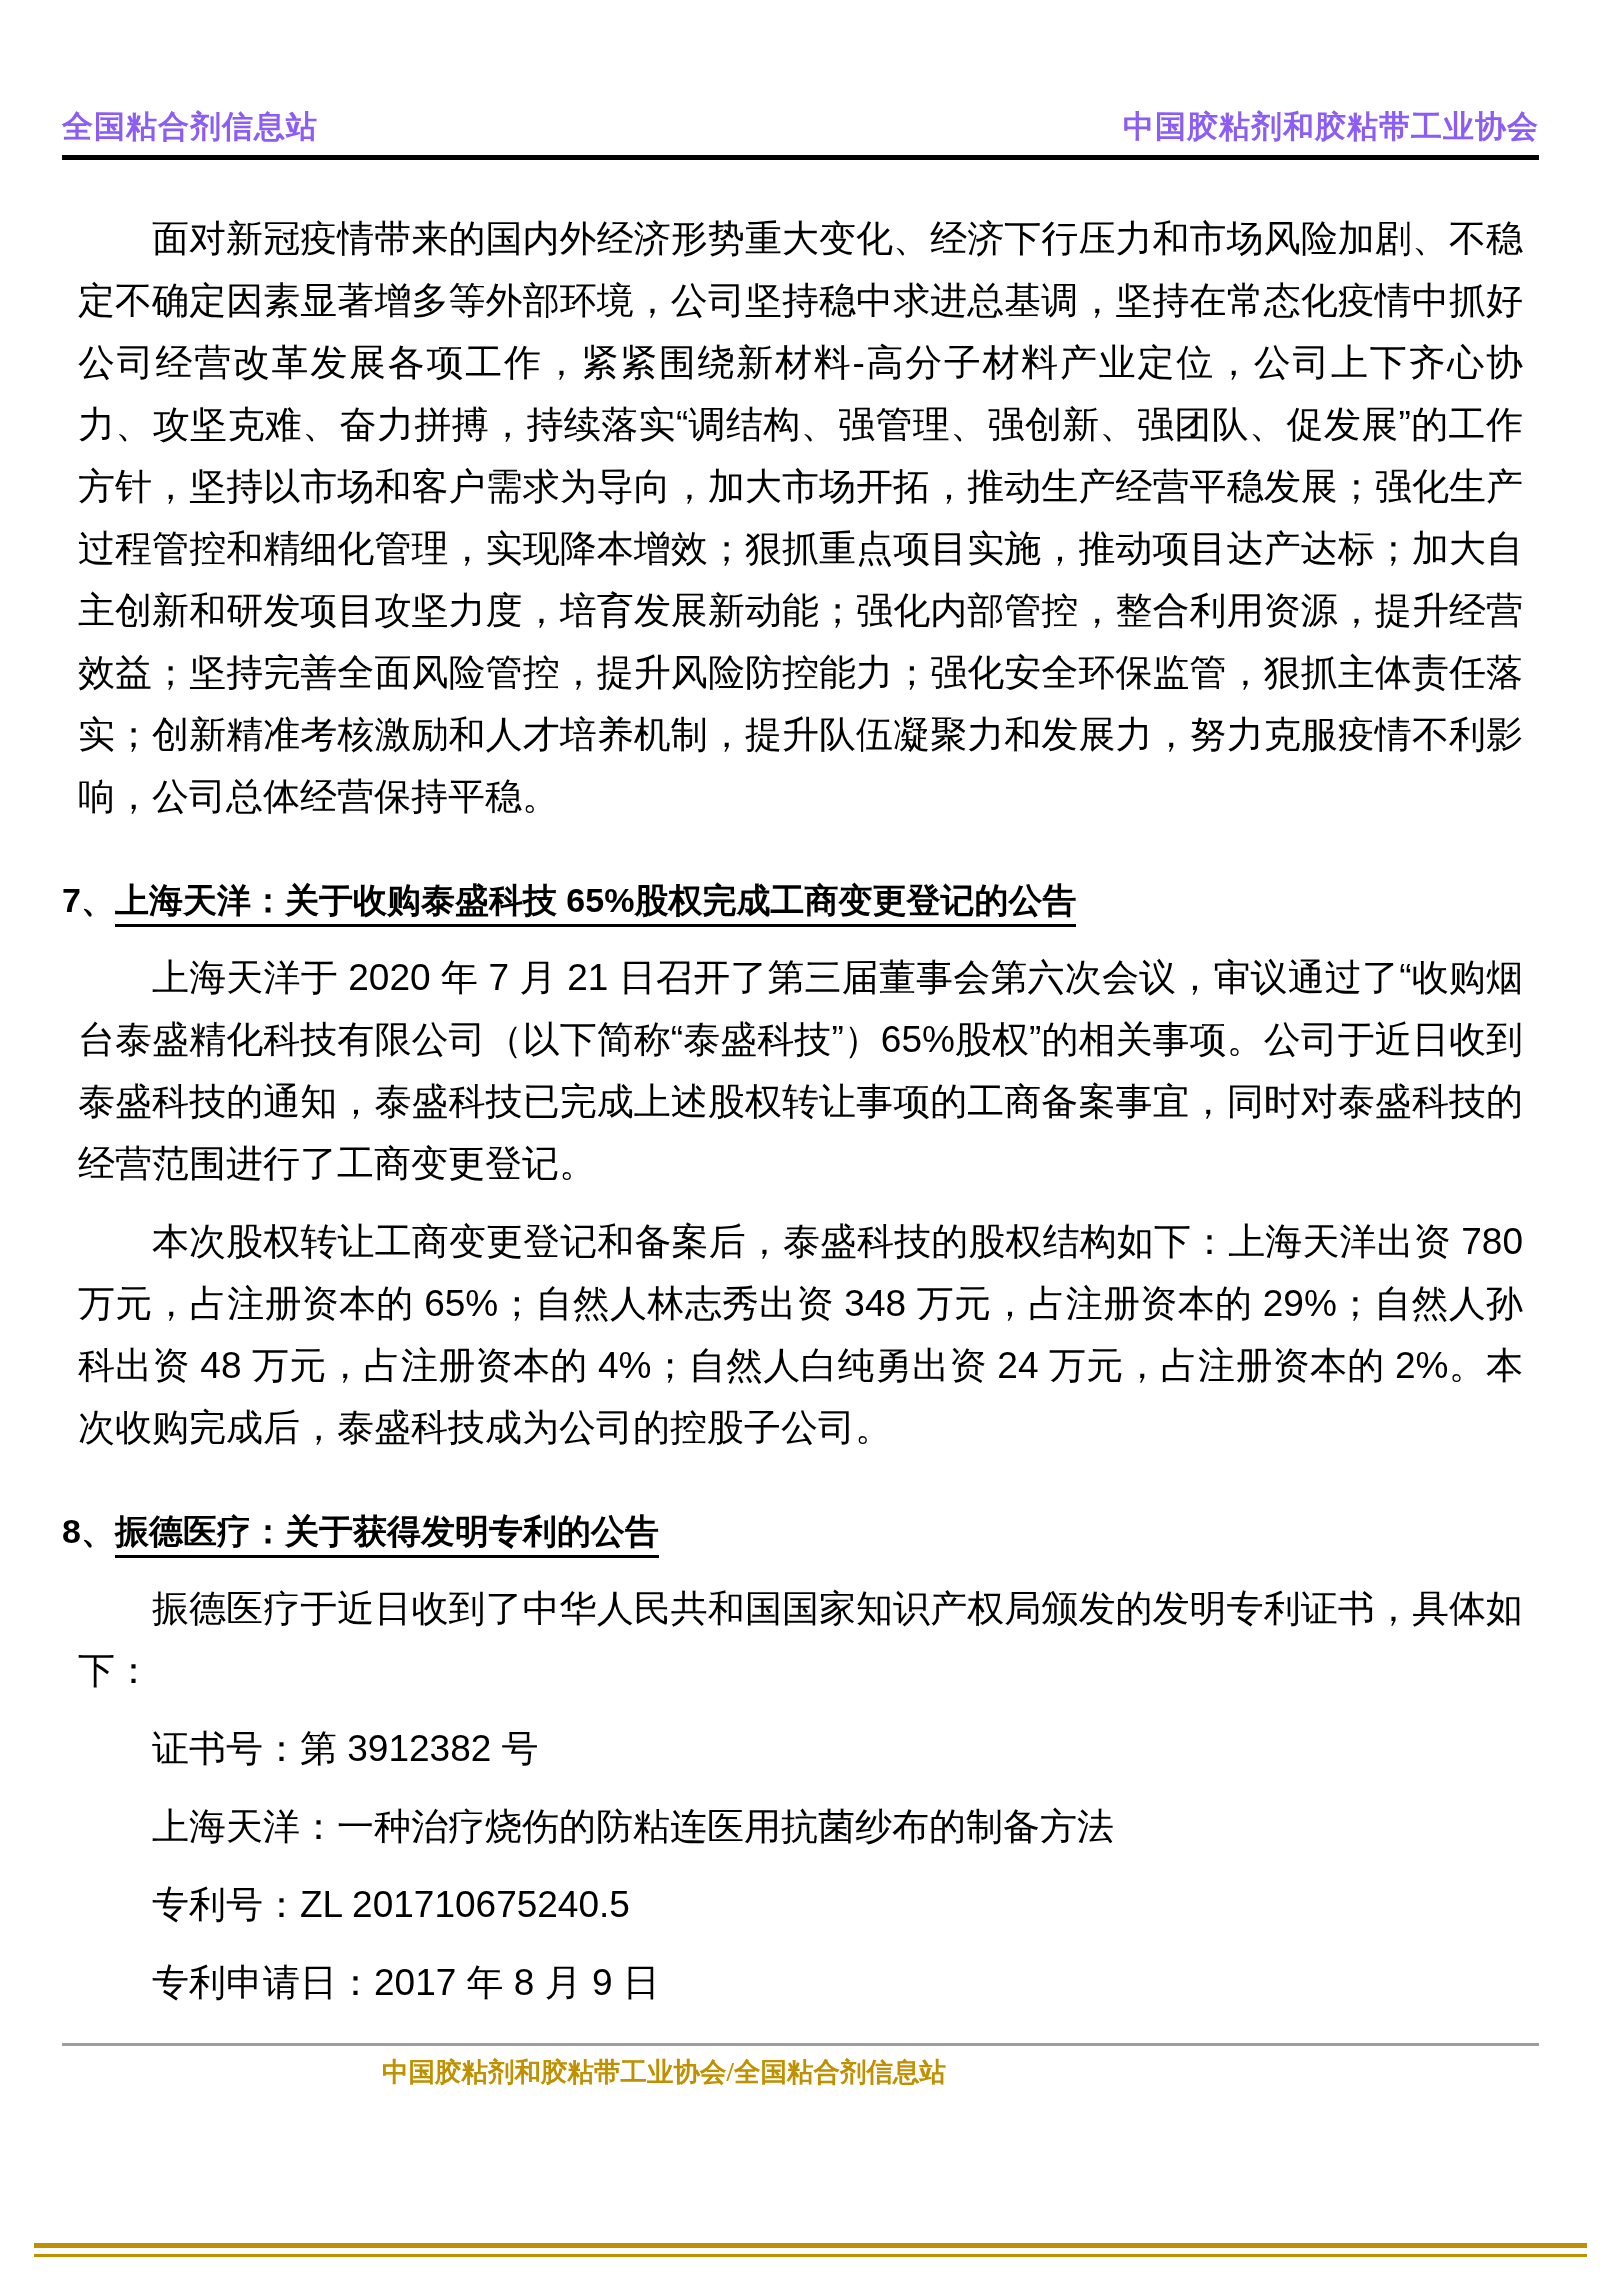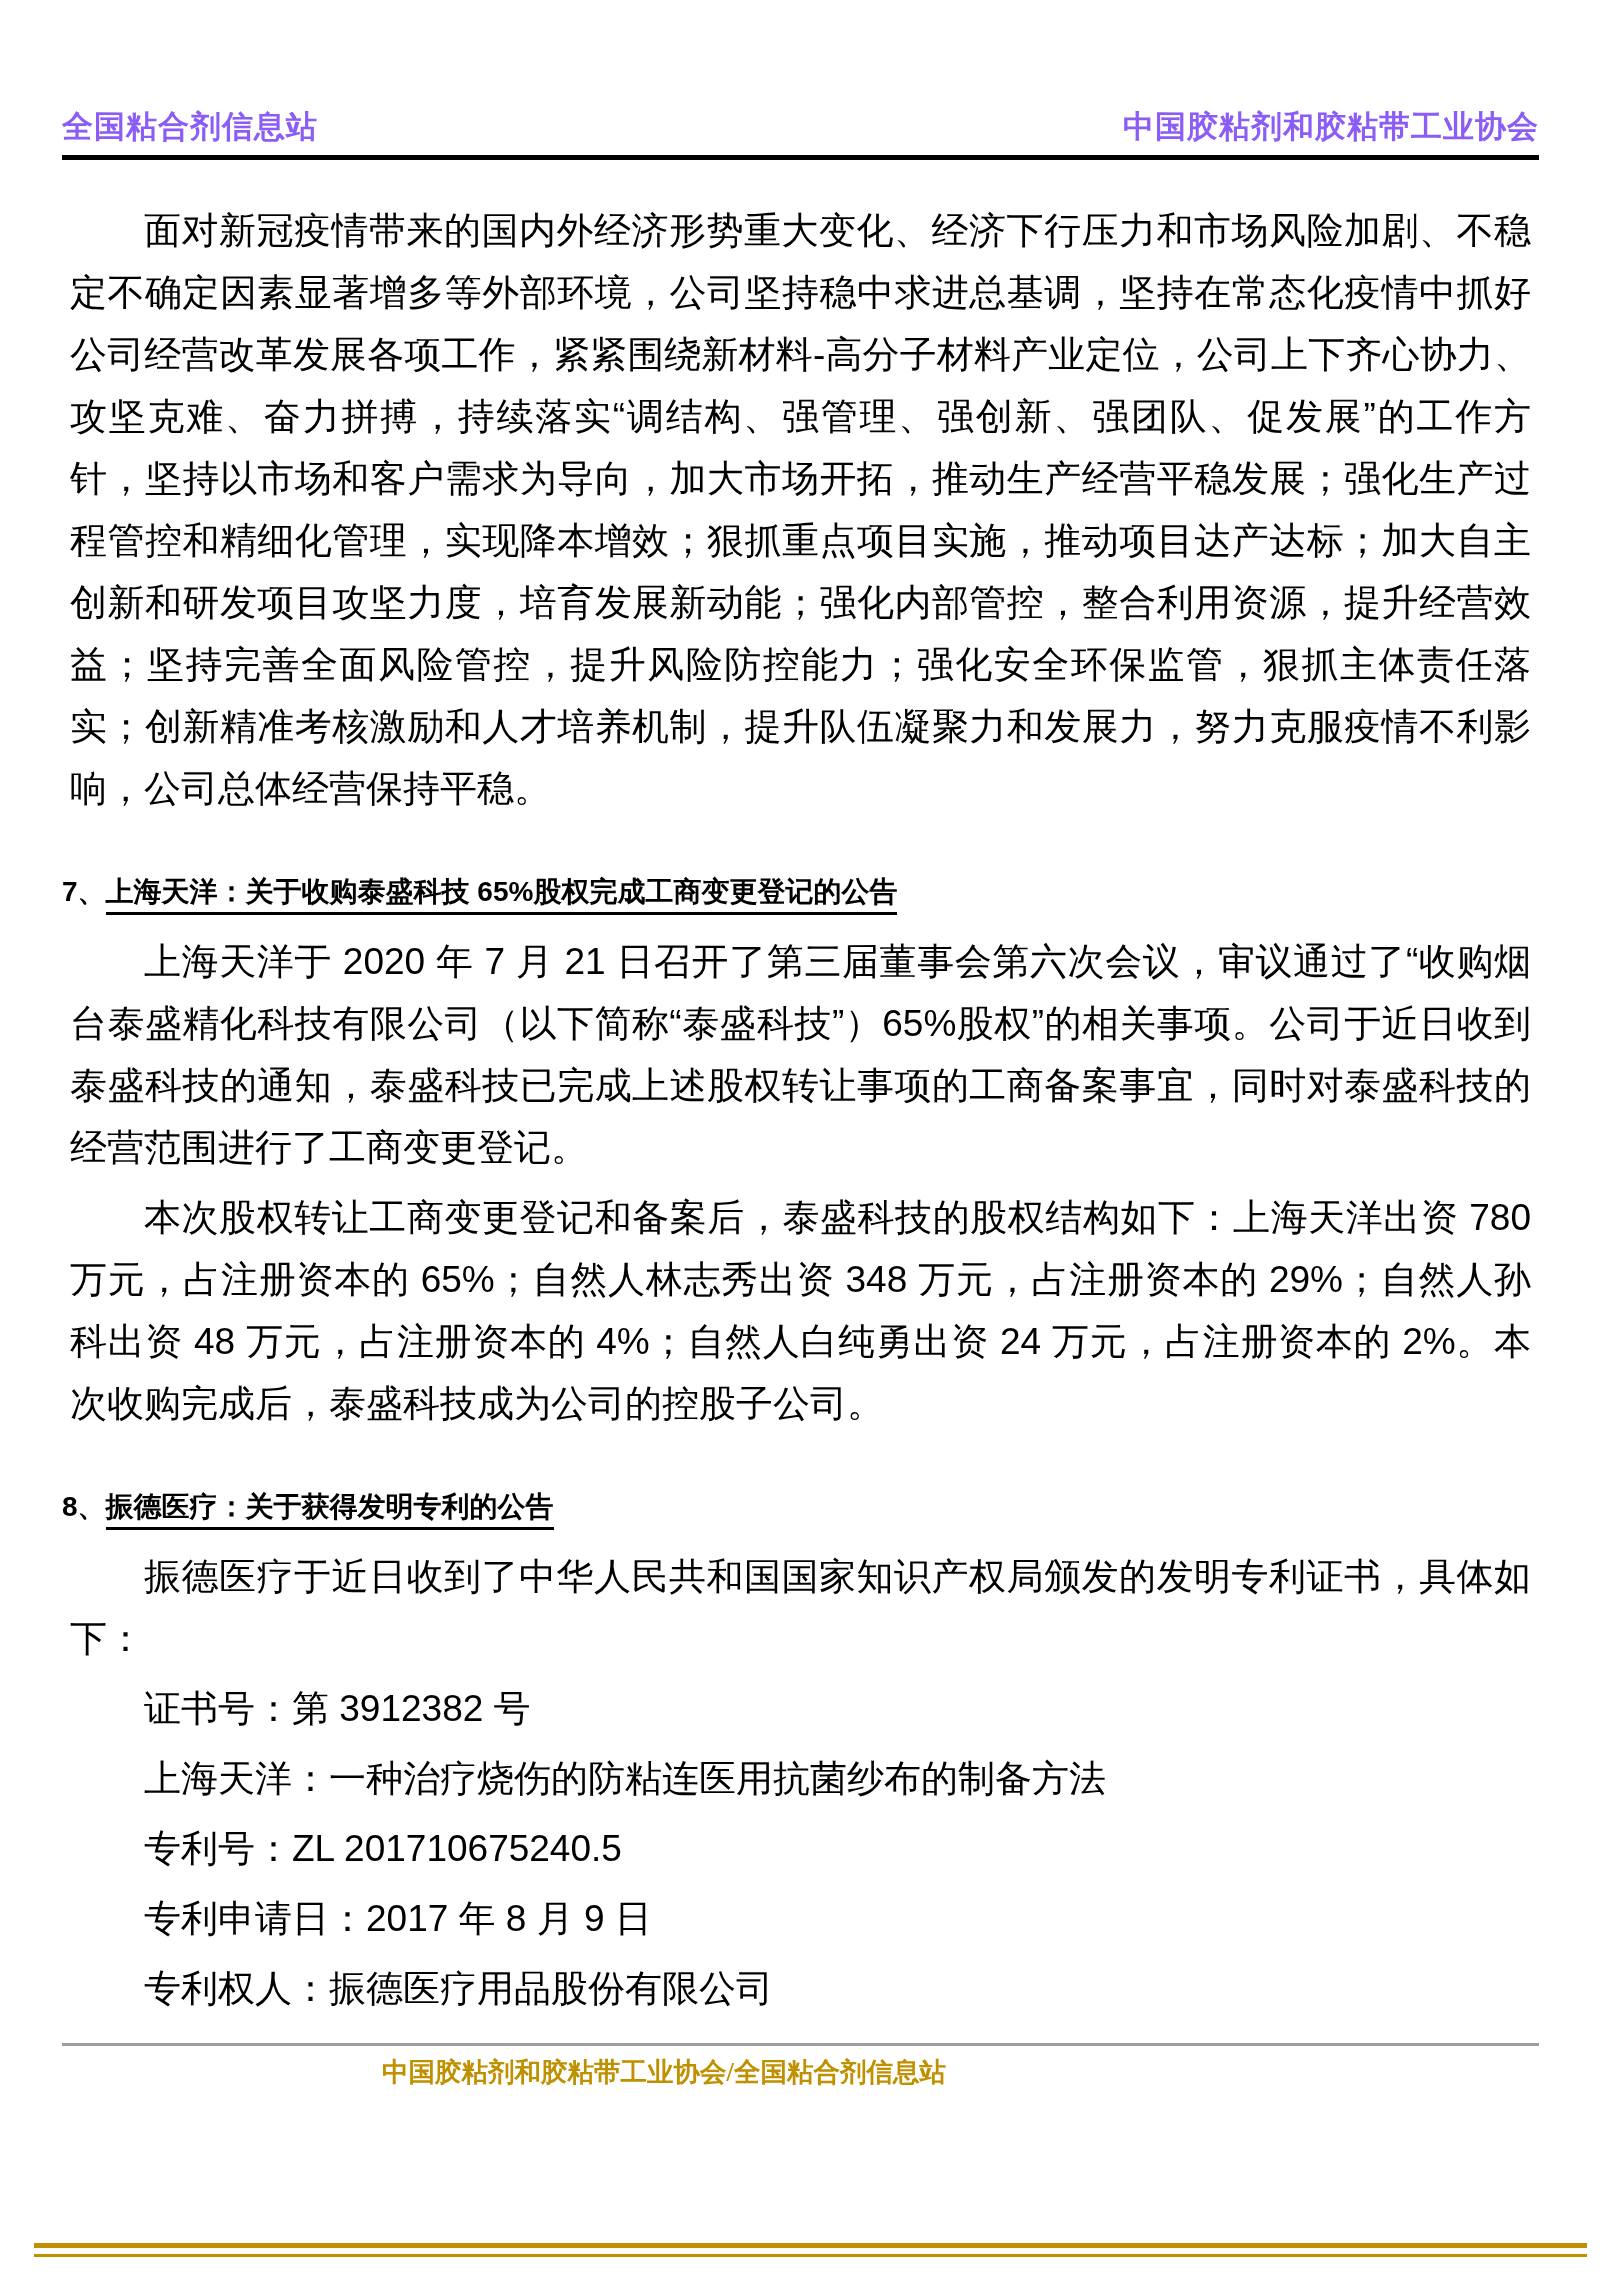--- a/index.html
+++ b/index.html
@@ -28,28 +28,28 @@
 
   
   .content {
     position:absolute;
     top:192px; left:62px; width:1477px; height:1843px;
     overflow:hidden;
     font-size:37px;
     line-height:62px;
   }
   .content p {
-    margin:8px;
+    margin:16px;
     text-align:justify;
     text-justify:inter-ideograph;
     text-indent:2em;
   }
   .section-heading {
     margin:41px 0 7.8px 0;
-    font-size:28px;
+    font-size:34px;
     line-height:62px;
     font-weight:bold;
     text-indent:0;
   }
   .section-heading .underlined {
     border-bottom:3.9px solid #000;
     padding-bottom:4.9px;
   }
   .detail-line { text-indent:2em; }
 

